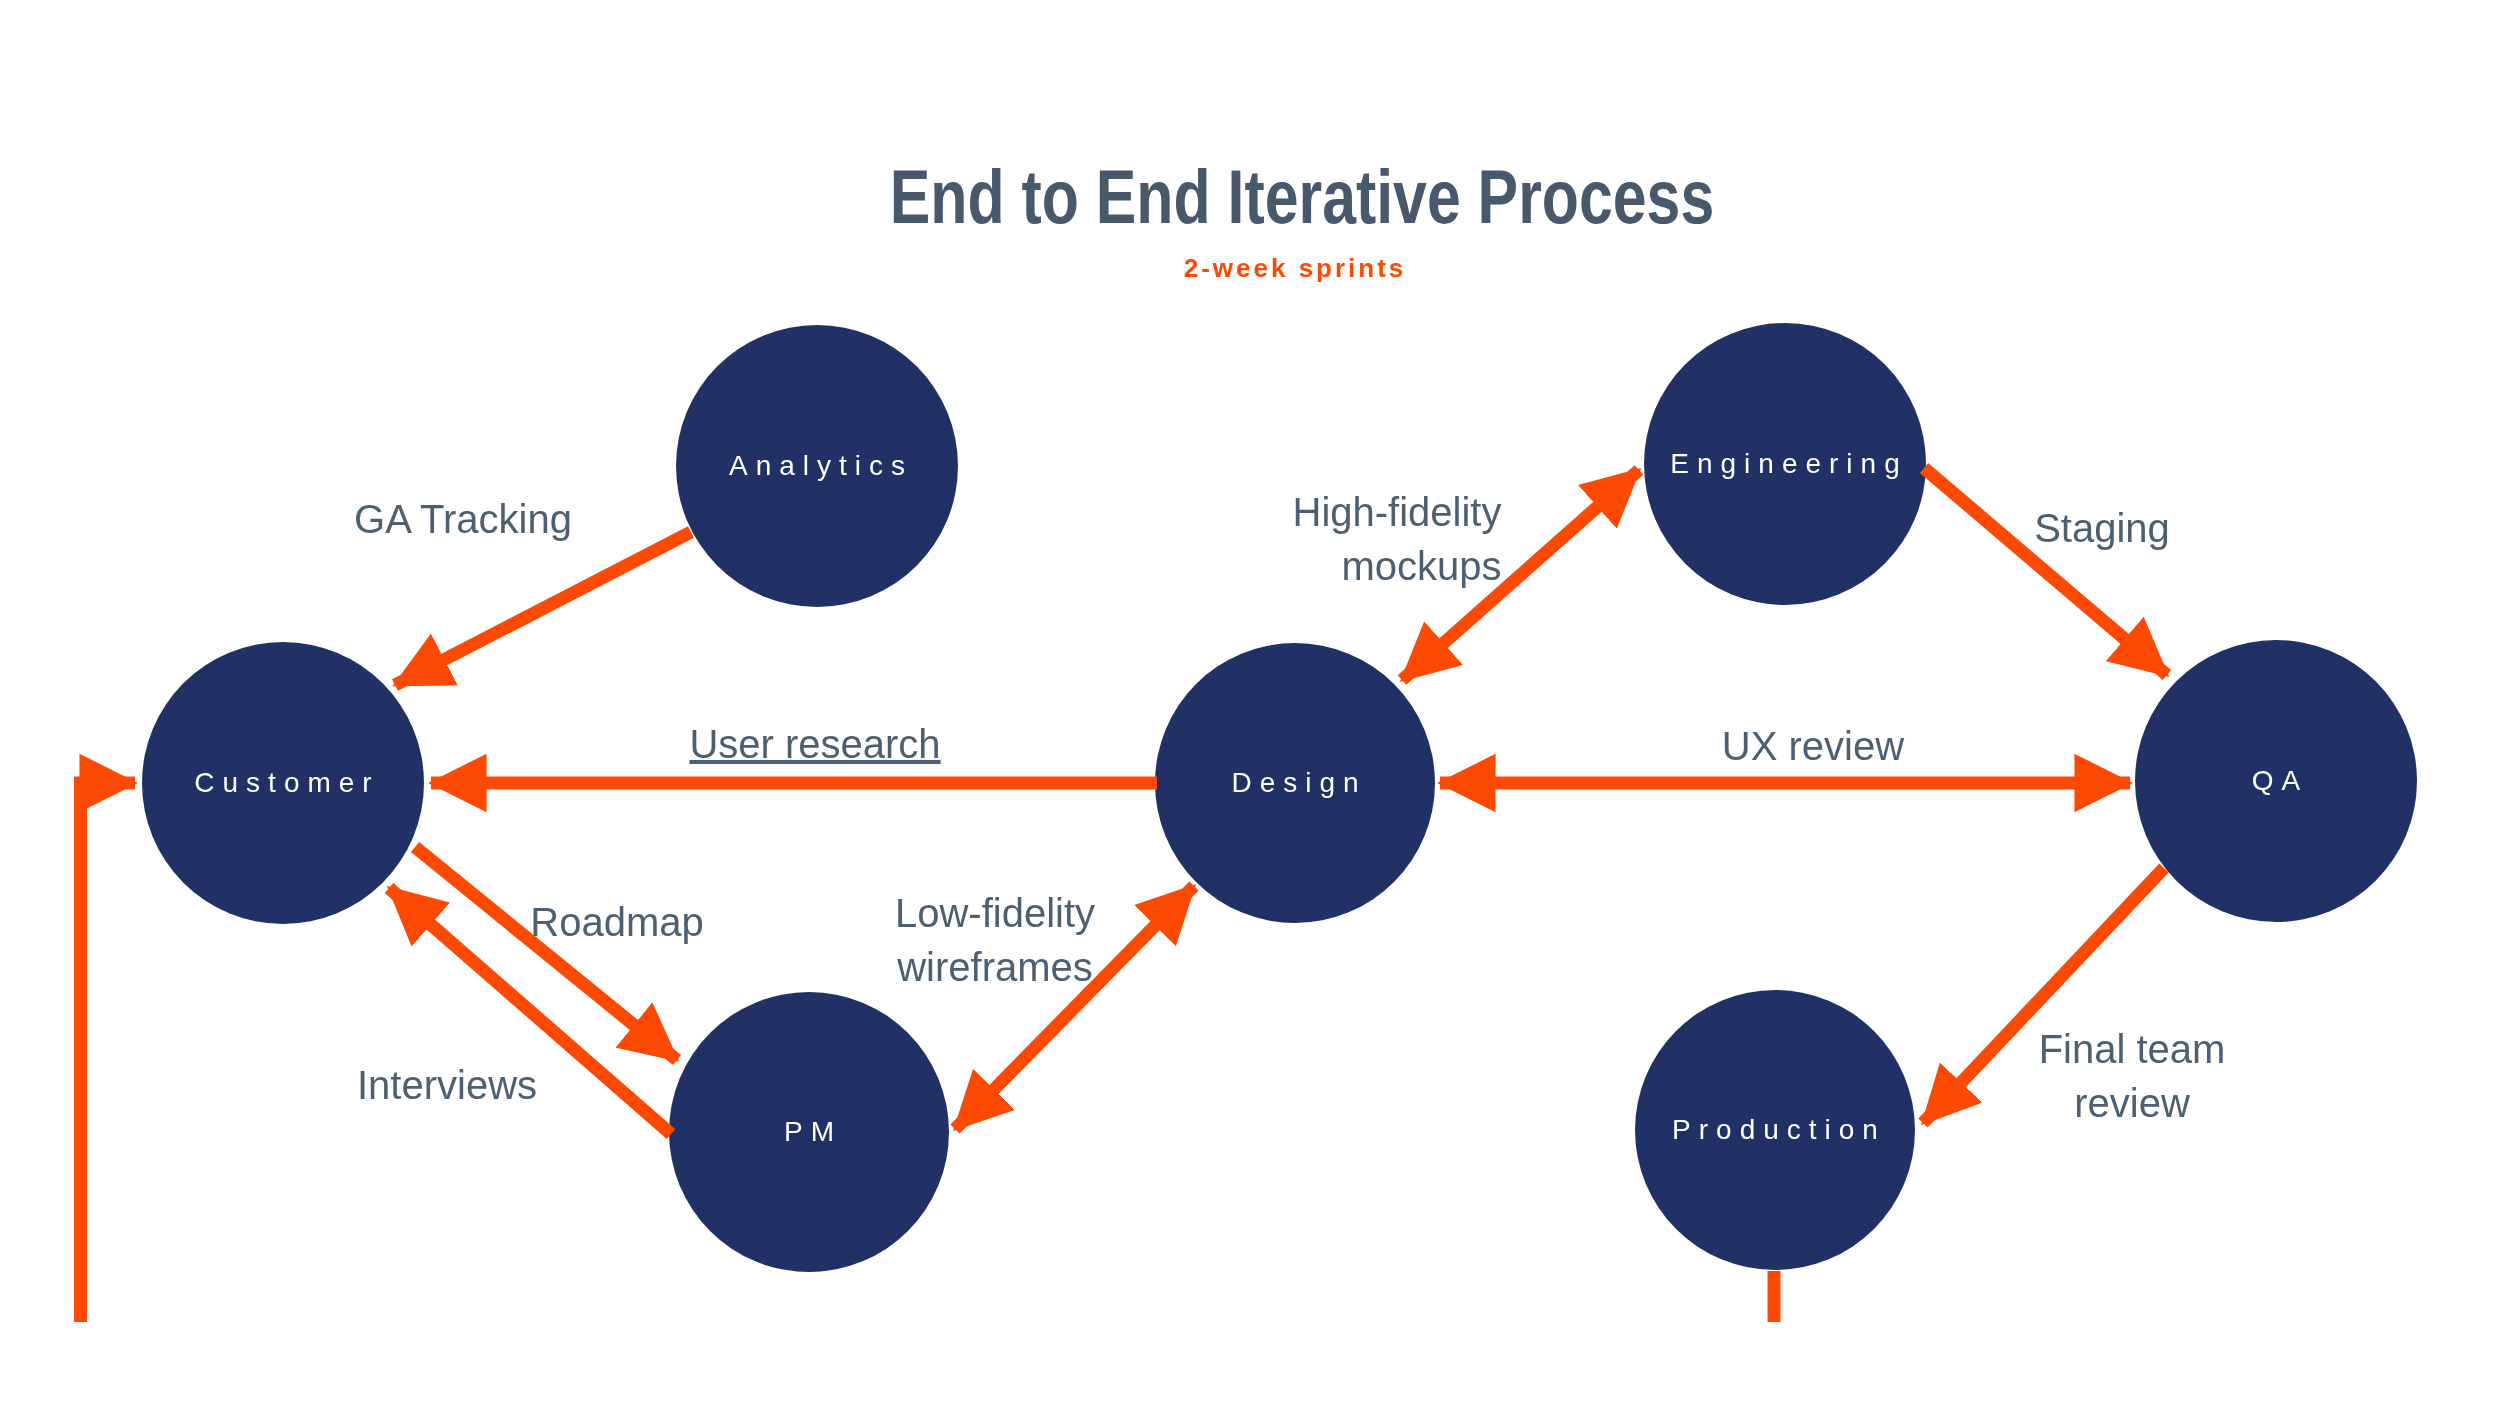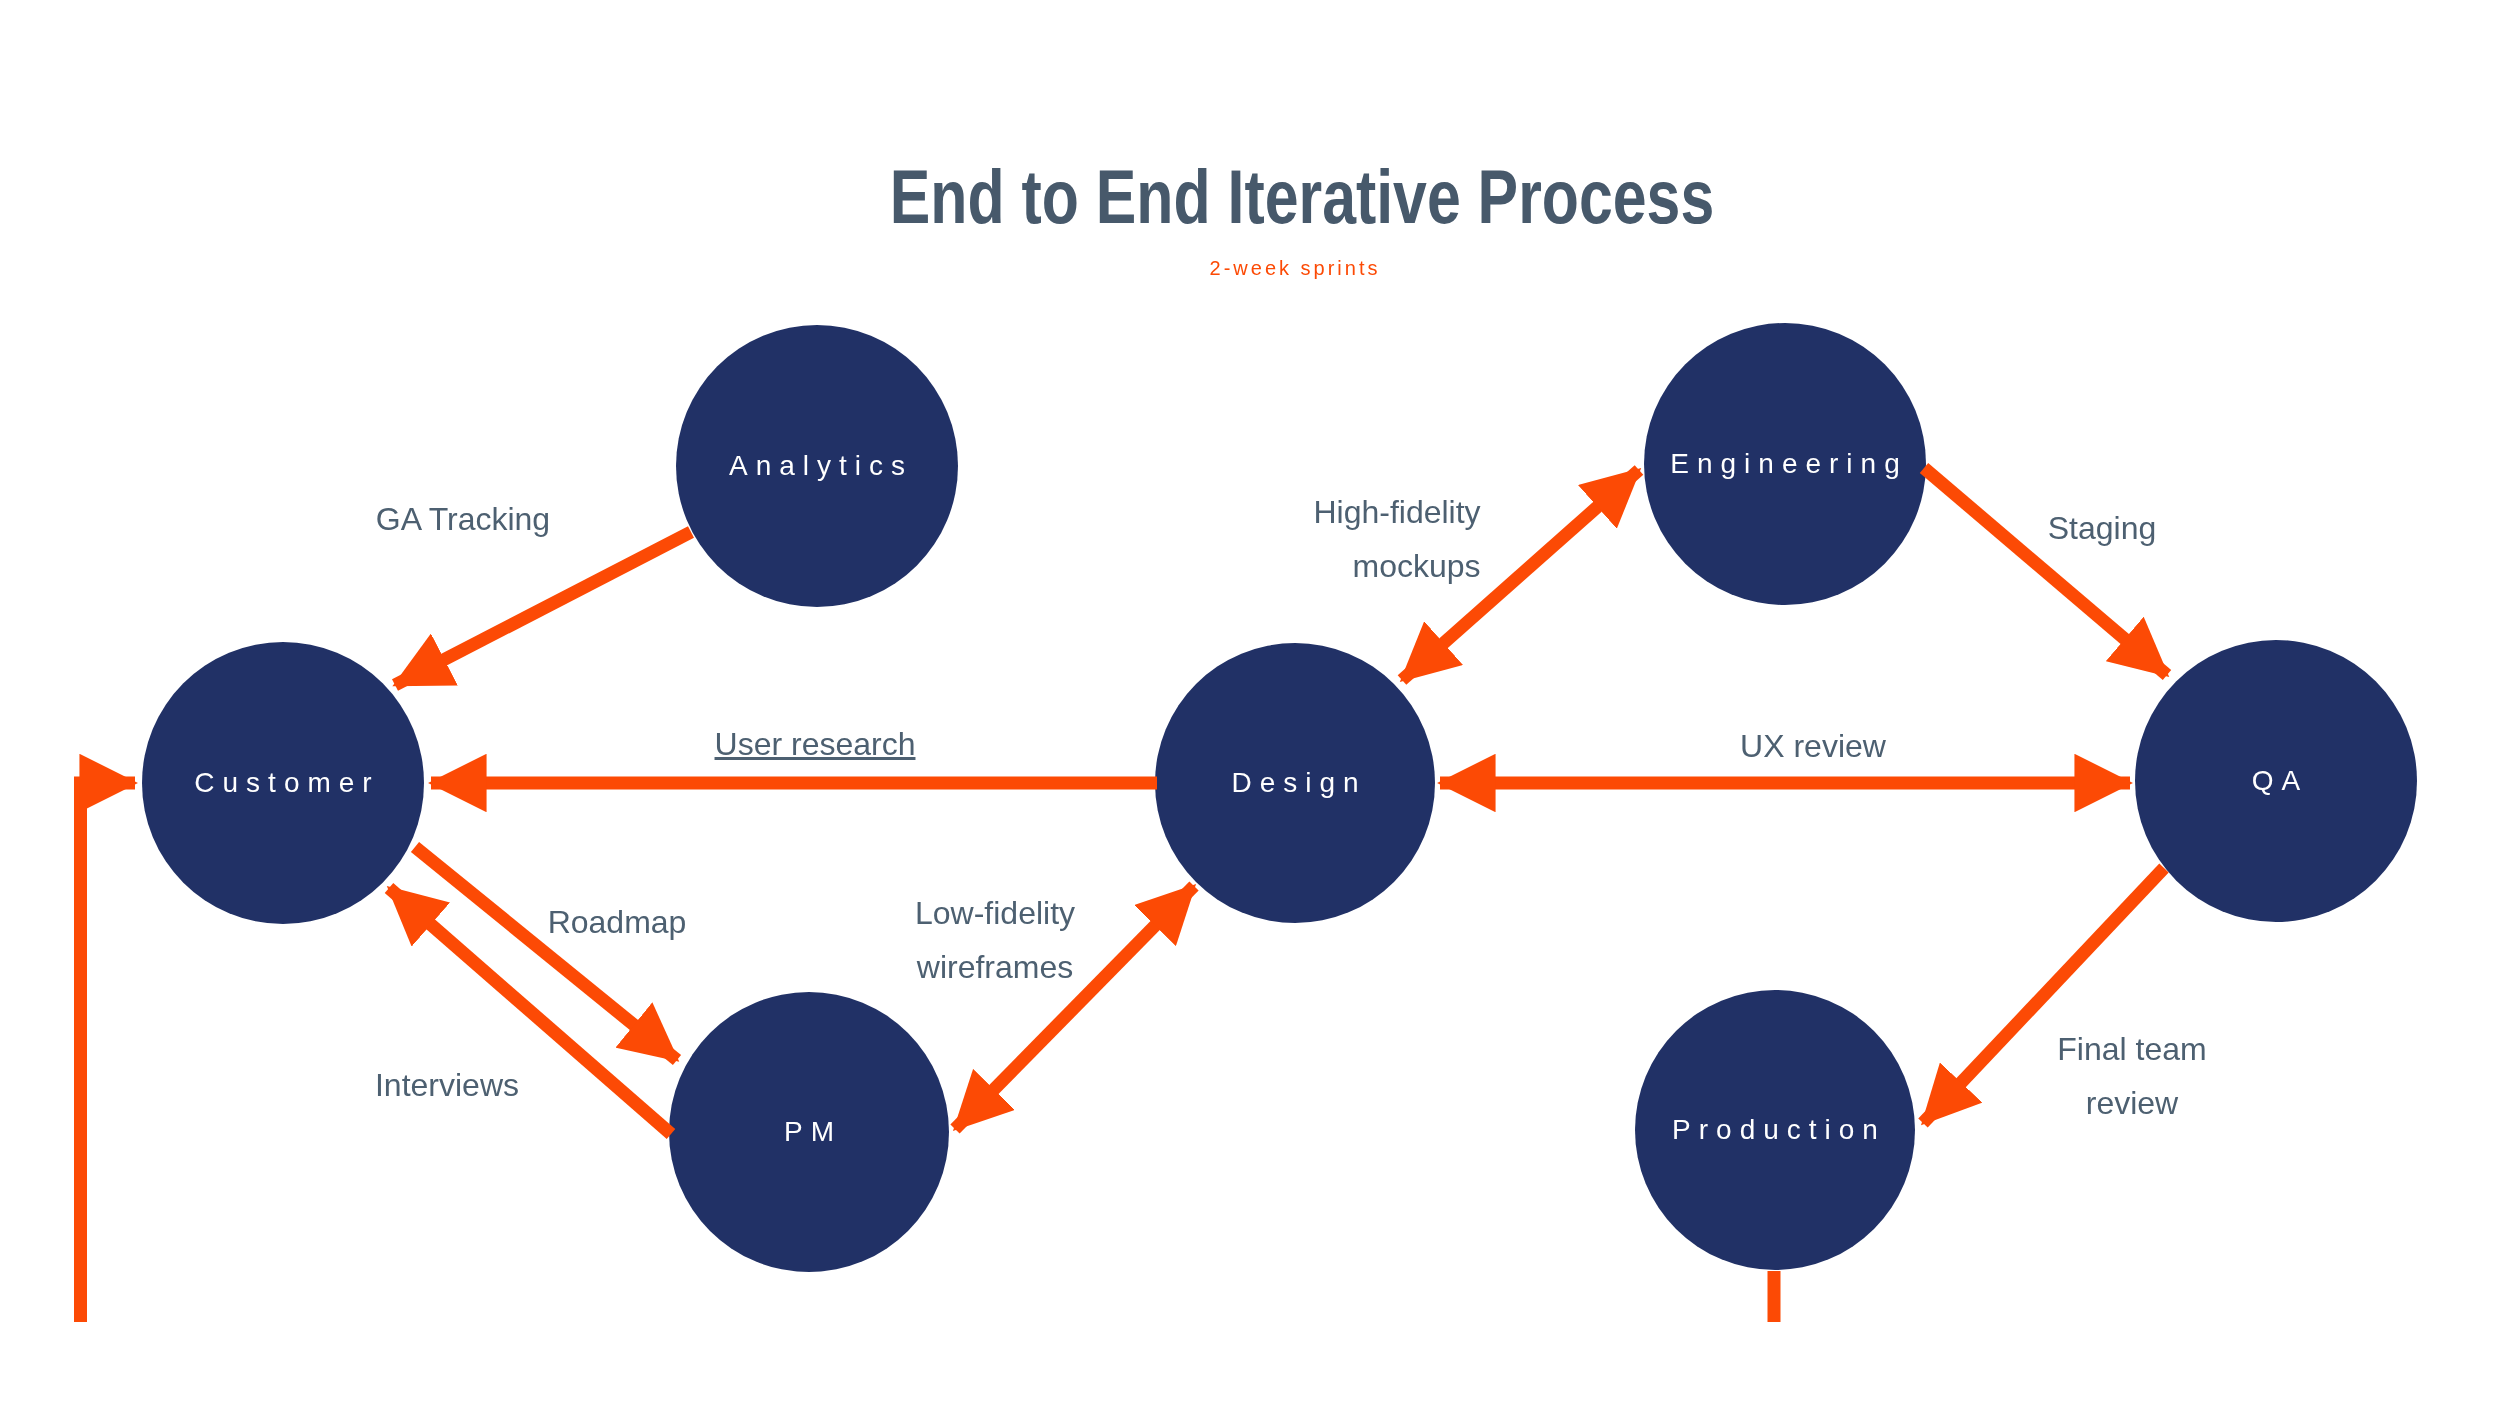--- a/index.html
+++ b/index.html
@@ -18,34 +18,34 @@
 
   .page-title {
     color: #47596b;
     font-size: 76px;
     font-weight: bold;
     letter-spacing: 0px;
     transform: translate(-50%, -50%) scaleX(0.8);
   }
   .page-subtitle {
     color: #fc4a05;
-    font-size: 20px;
-    font-weight: 400;
+    font-size: 26px;
+    font-weight: 700;
     letter-spacing: 3px;
   }
   .node-label {
     color: #ffffff;
     font-size: 28px;
     font-weight: 400;
     letter-spacing: 8px;
     padding-left: 8px; 
   }
   .edge-label {
     color: #4d6071;
-    font-size: 32px;
+    font-size: 40px;
     font-weight: 400;
     text-align: center;
     line-height: 54px;
   }
   .edge-label span { display: block; }
 </style>
 </head>
 <body>
 
 <div id="canvas">

